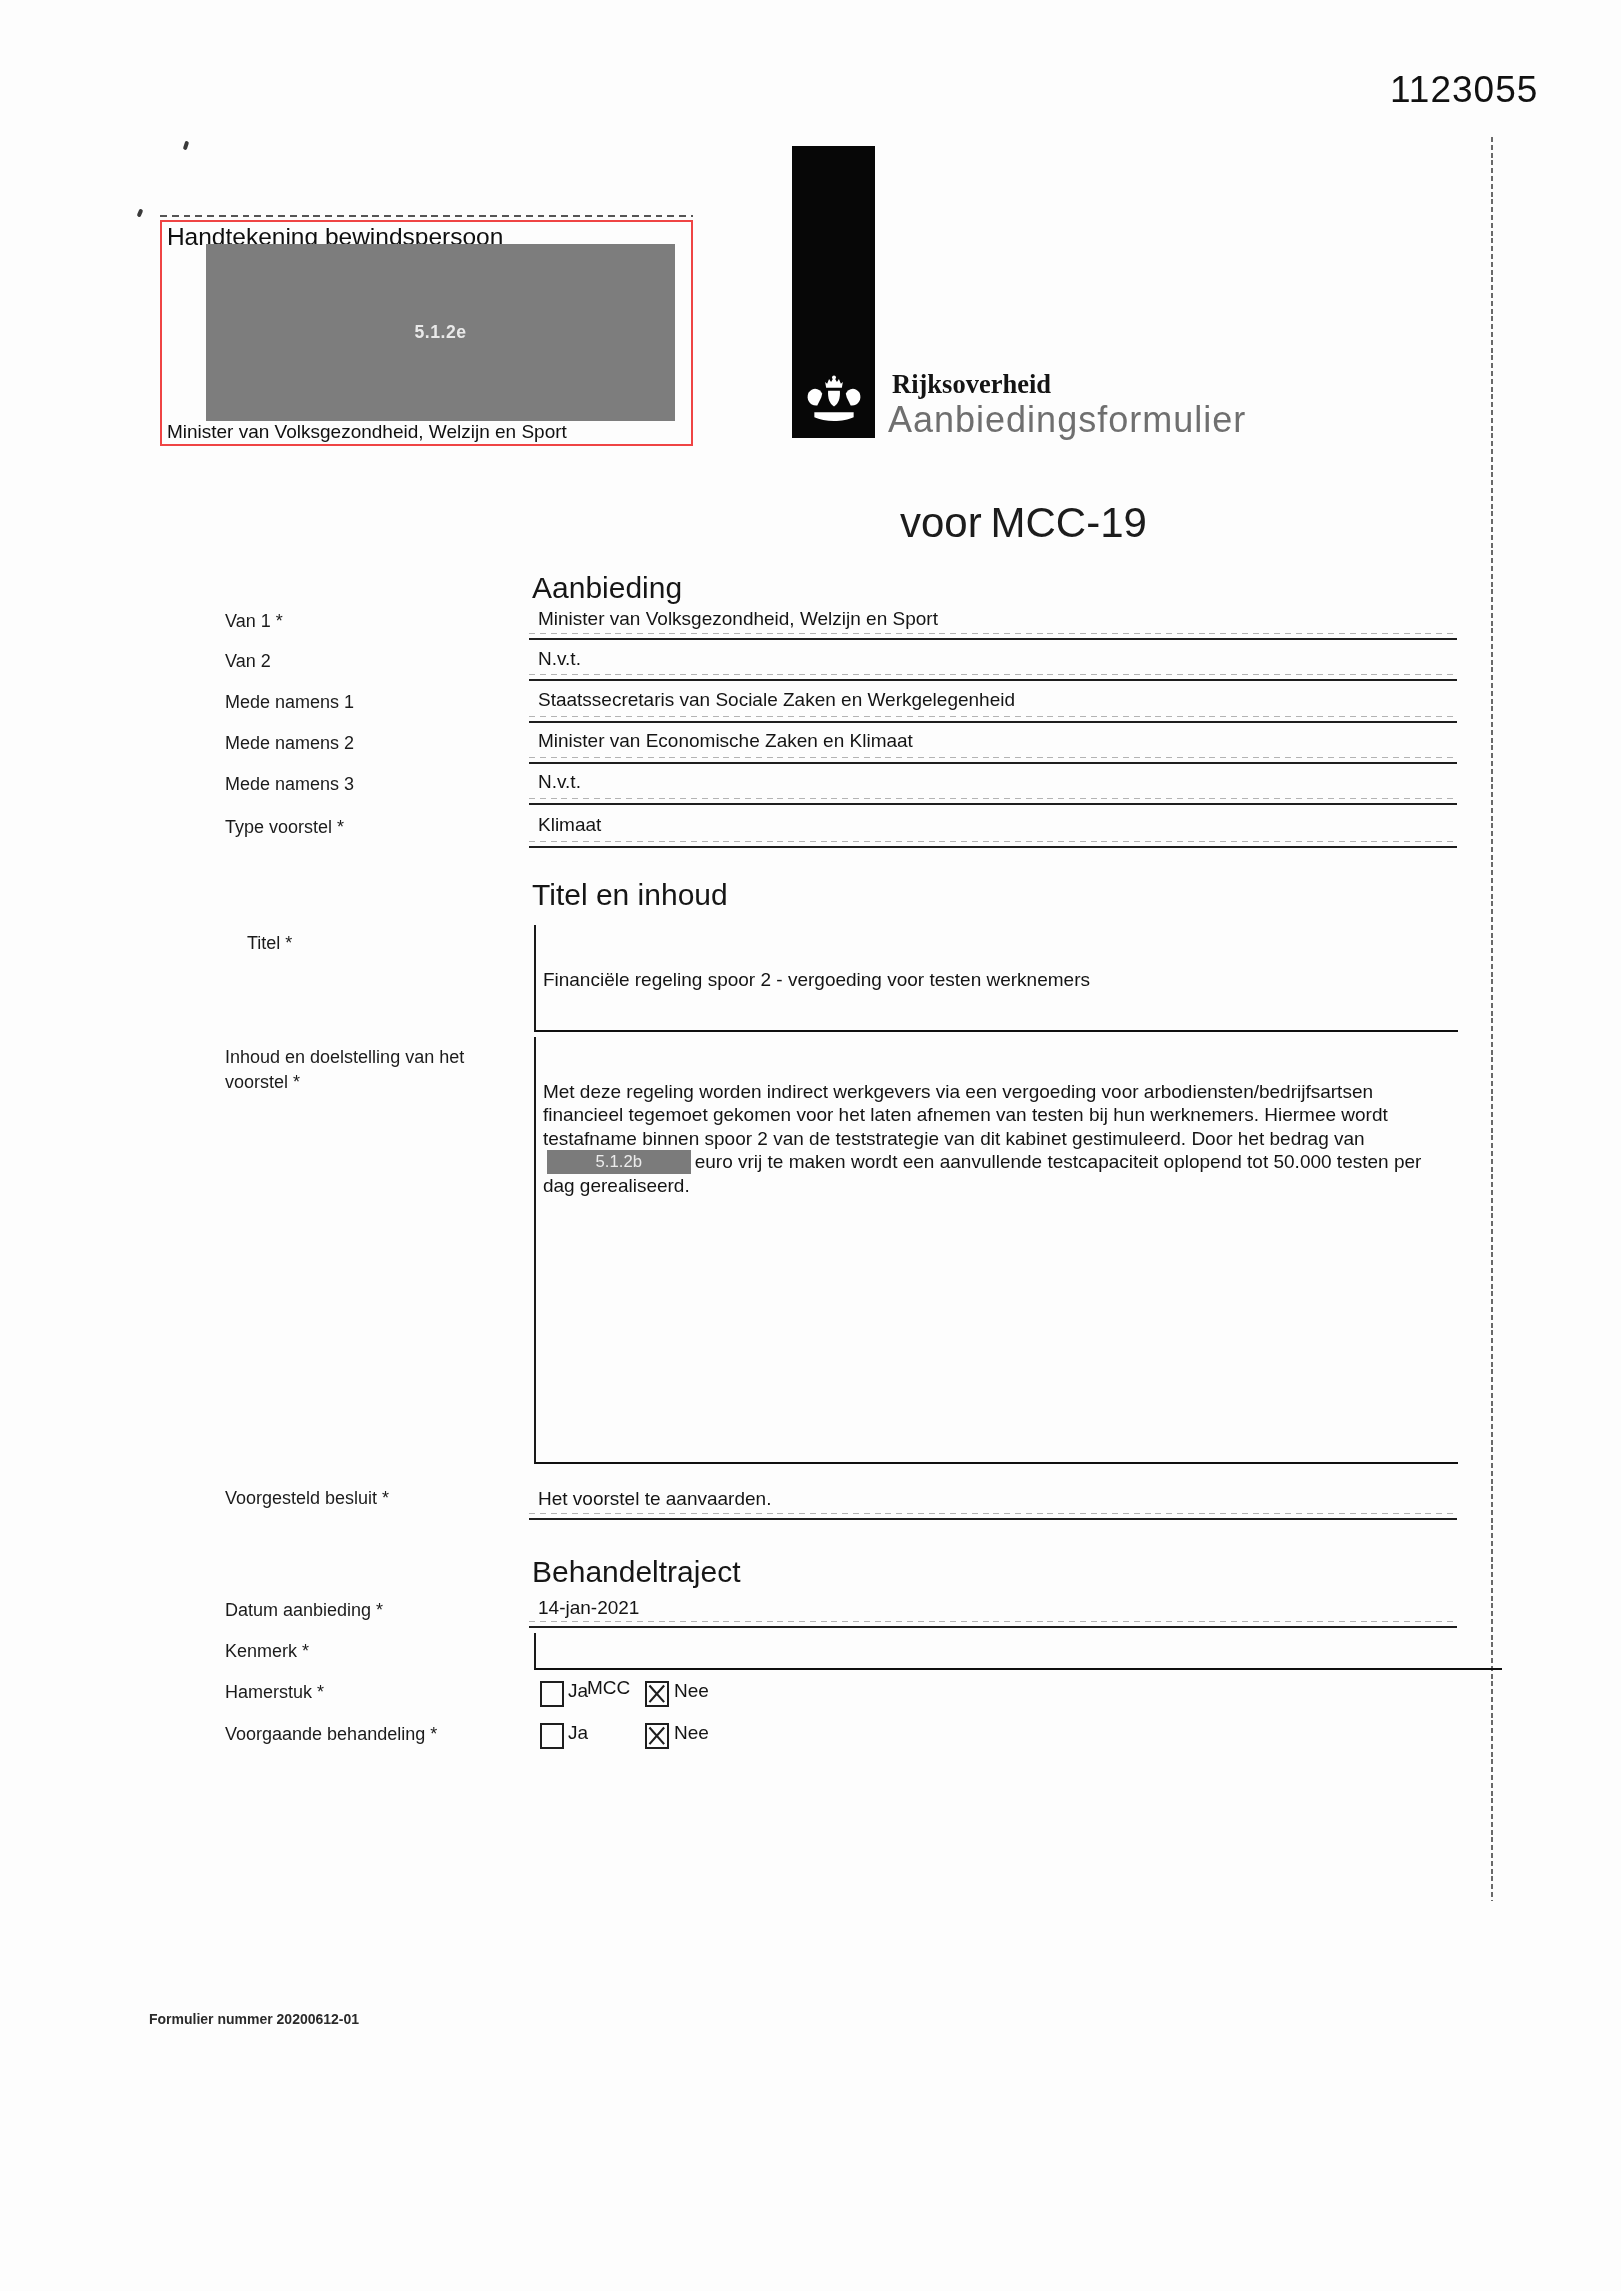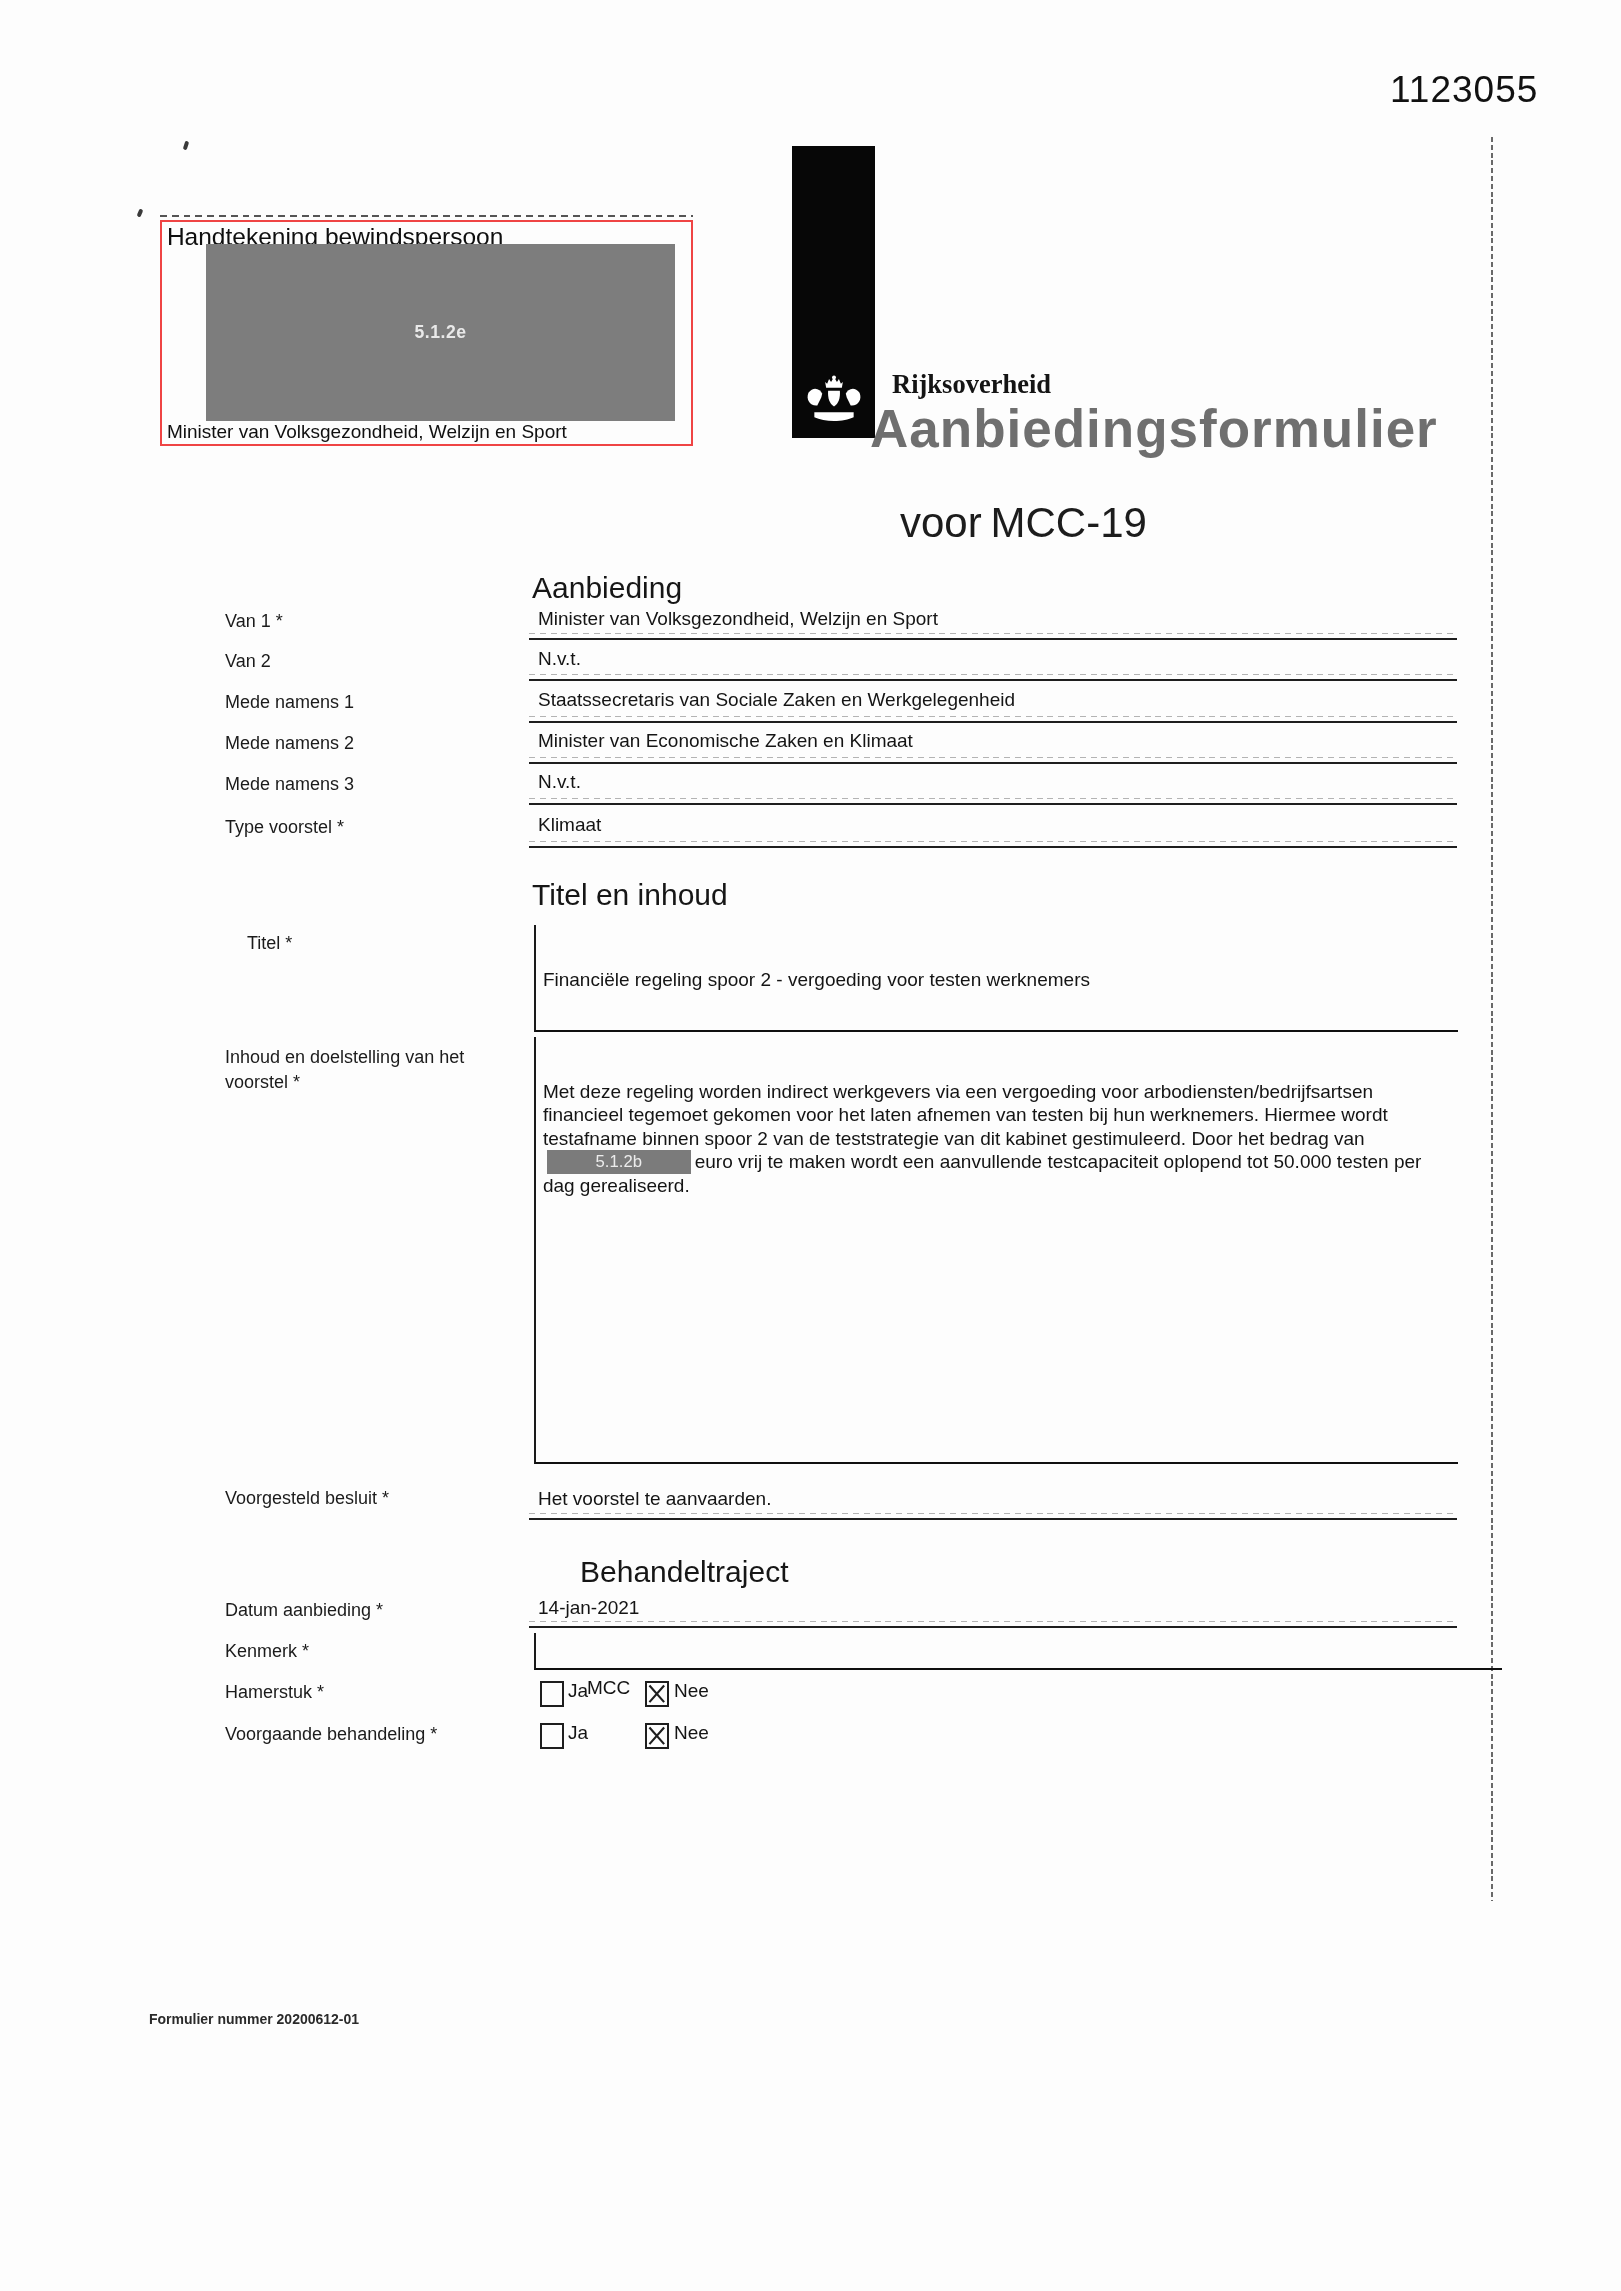--- a/index.html
+++ b/index.html
@@ -24,21 +24,21 @@
     background:repeating-linear-gradient(to right,#555 0 6.9px,transparent 6.9px 11.8px);}
   .sig-title{position:absolute;left:4.9px;top:1px;font-size:24.5px;color:#0f0f0f;white-space:nowrap;}
   .sig-redaction{position:absolute;left:44px;top:21.6px;width:469px;height:177px;background:#7d7d7d;
     display:flex;align-items:center;justify-content:center;font-weight:bold;}
   .sig-redaction span{color:#e9e9e9;font-size:17.6px;letter-spacing:0.5px;}
   .sig-signer{position:absolute;left:4.9px;bottom:1px;font-size:19px;color:#101010;white-space:nowrap;}
   
   .logo-bar{left:792px;top:146px;width:83px;height:292px;background:#070707;}
   .logo-emblem{position:absolute;left:50%;bottom:5.9px;transform:translateX(-50%);width:63px;height:57px;}
   .org-name{left:892px;top:369px;font-size:26.5px;font-weight:bold;font-family:Liberation Serif, serif;color:#141414;}
-  .form-title{left:870px;top:400px;font-size:53px;font-weight:bold;color:#6f6f6f;letter-spacing:1px;line-height:1.1;}
+  .form-title{left:888px;top:400px;font-size:36px;font-weight:normal;color:#6f6f6f;letter-spacing:1px;line-height:1.1;}
   .form-subtitle{left:900px;top:465px;font-size:42px;color:#1c1c1c;line-height:1.1;margin-top:35px;}
   .form-subtitle .code{margin-left:8.8px;}
   
   .sec-heading{font-size:30px;color:#161616;}
   .flabel{left:225px;font-size:18px;color:#1b1b1b;width:284px;line-height:24.5px;}
   .fvalue{left:538px;font-size:19px;color:#141414;white-space:nowrap;}
   .fline{left:529px;width:928px;height:4.9px;border-bottom:2px solid #1e1e1e;
     background:repeating-linear-gradient(to right,rgba(90,90,90,.45) 0 5.9px,transparent 5.9px 10.8px) left top/100% 1px no-repeat;}
   .fieldbox{left:534px;width:922px;border-left:2px solid #1a1a1a;border-bottom:2.9px solid #101010;}
   .fieldbox .txt{padding:2.9px 7.8px 0 6.9px;font-size:19px;line-height:23.5px;color:#141414;margin-top:40px;}
@@ -127,21 +127,21 @@
 
   <div class="abs flabel" style="top:1045px;">Inhoud en doelstelling van het voorstel *</div>
   <div class="abs fieldbox" style="top:1037px;height:425px;">
     <div class="txt"><span>Met deze regeling worden indirect werkgevers via een vergoeding voor arbodiensten/bedrijfsartsen financieel tegemoet gekomen voor het laten afnemen van testen bij hun werknemers. Hiermee wordt testafname binnen spoor 2 van de teststrategie van dit kabinet gestimuleerd. Door het bedrag van</span><span class="redaction-inline">5.1.2b</span><span>euro vrij te maken wordt een aanvullende testcapaciteit oplopend tot 50.000 testen per dag gerealiseerd.</span></div>
   </div>
 
   <div class="abs flabel" style="top:1486px;">Voorgesteld besluit *</div>
   <div class="abs fvalue" style="top:1488px;">Het voorstel te aanvaarden.</div>
   <div class="abs fline" style="top:1513px;"></div>
 
-  <div class="abs sec-heading" style="left:532px;top:1555px;margin-left:48px;">Behandeltraject</div>
+  <div class="abs sec-heading" style="left:532px;top:1555px;">Behandeltraject</div>
 
   <div class="abs flabel" style="top:1598px;">Datum aanbieding *</div>
   <div class="abs fvalue" style="top:1597px;">14-jan-2021</div>
   <div class="abs fline" style="top:1621px;"></div>
 
   <div class="abs flabel" style="top:1639px;">Kenmerk *</div>
   <div class="abs fieldbox" style="top:1633px;height:35px;border-bottom-width:2px;padding-left:44px;">
     <div class="txt">MCC</div>
   </div>
 

